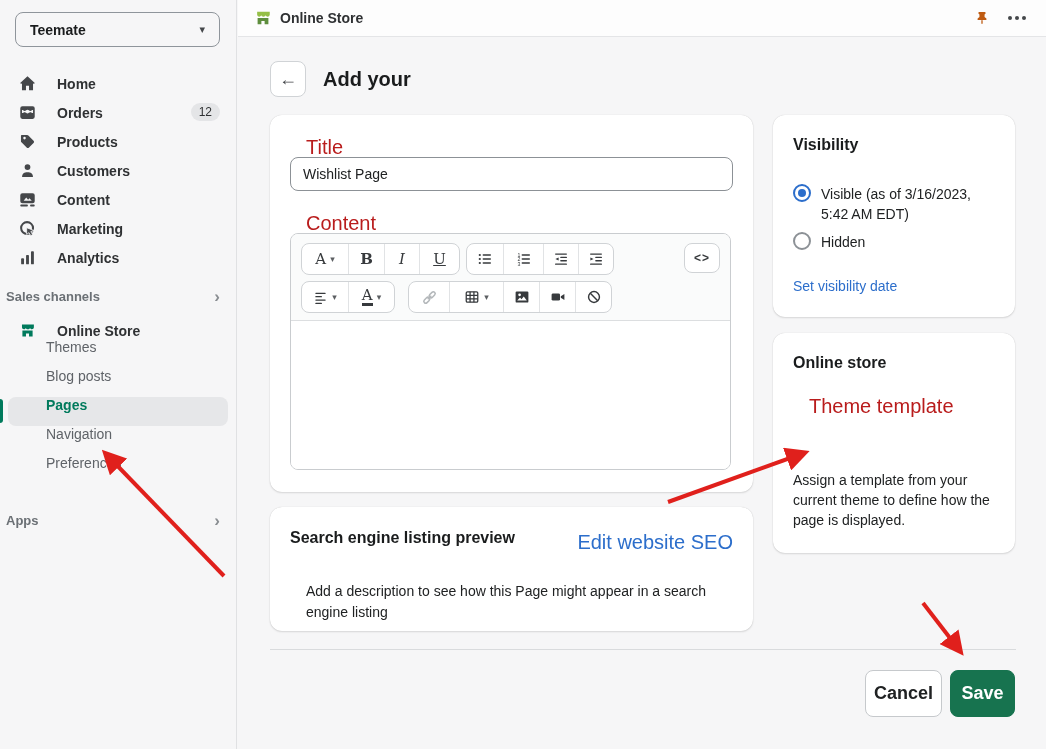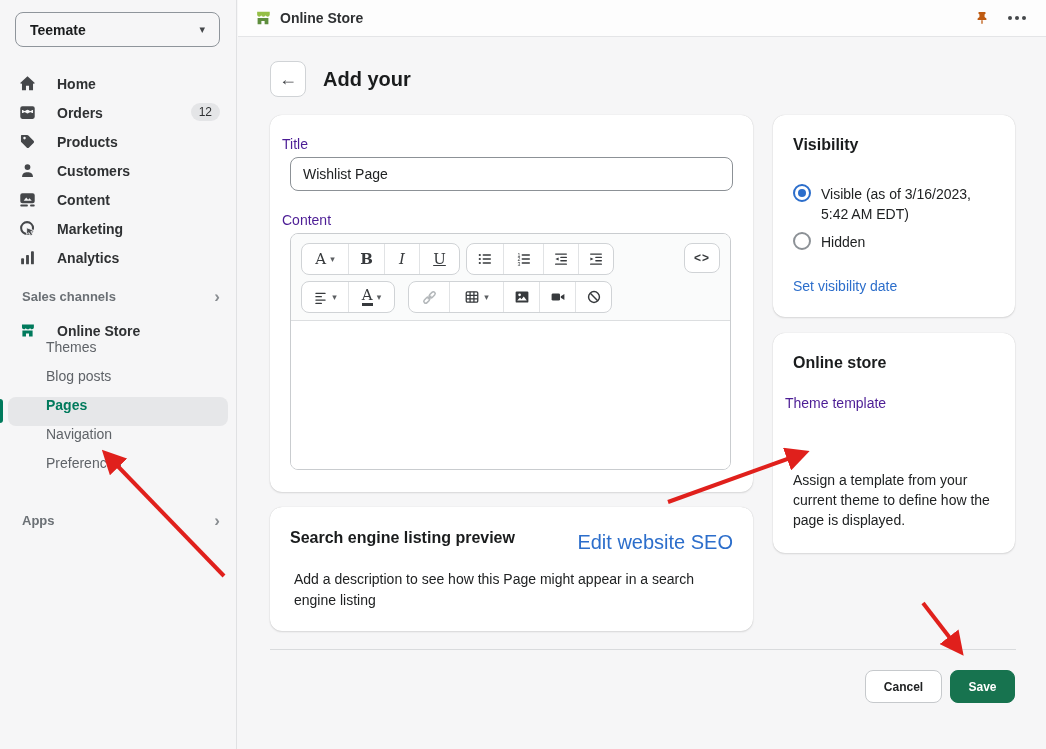--- a/index.html
+++ b/index.html
@@ -13,21 +13,21 @@
   .store-switcher{margin:12px 16px 16px 15px;height:35px;box-sizing:border-box;
     border:1px solid #8f959b;border-radius:8px;display:flex;align-items:center;
     padding:0 14px;cursor:pointer;}
   .store-switcher .name{font-size:14px;font-weight:700;color:#1a1c1d;}
   .store-switcher .caret{margin-left:auto;font-size:11px;color:#44474a;}
   .nav-item{height:29px;display:flex;align-items:flex-end;padding:0 16px 0 18px;
     font-size:14px;font-weight:600;color:#2f3133;cursor:pointer;gap:11px;}
   .nav-item .ic{width:18px;height:18px;margin-right:10px;flex:0 0 18px;display:flex;align-items:center;justify-content:center;}
   .badge{margin-left:auto;background:#e4e5e7;color:#2f3133;font-size:12px;font-weight:500;
     border-radius:10px;padding:2px 8px;line-height:14px;}
-  .section-header{height:24px;display:flex;align-items:center;padding:0 16px 0 22px;
+  .section-header{height:24px;display:flex;align-items:center;padding:0 16px 0 6px;
     font-size:13px;font-weight:600;color:#6b7075;cursor:pointer;}
   .section-header .chev{margin-left:auto;font-size:17px;color:#8a8e92;line-height:1;}
   .sub-item{height:29px;display:flex;align-items:flex-start;margin:0 8px;border-radius:8px;
     padding:0 8px 0 38px;font-size:14px;font-weight:500;color:#5f6368;cursor:pointer;position:relative;}
   .sub-item.active{background:#e6e7e9;color:#007a5c;font-weight:600;}
   .sub-item.active::before{content:"";position:absolute;left:-8px;top:2px;width:3px;height:24px;
     background:#007a5c;border-radius:0 3px 3px 0;}
   .mt18{margin-top:18px;} .mt2{margin-top:2px;} .mt24{margin-top:24px;}
 
   
@@ -43,21 +43,21 @@
   .back-btn{position:absolute;left:32px;top:24px;width:36px;height:36px;box-sizing:border-box;
     background:#fff;border:1px solid #d0d3d6;border-radius:8px;display:flex;align-items:center;
     justify-content:center;font-size:18px;color:#44474a;cursor:pointer;}
   .page-title{position:absolute;left:85px;top:31px;font-size:20px;font-weight:700;color:#1a1c1d;}
   .card{position:absolute;background:#fff;border-radius:12px;
     box-shadow:0 1px 2px rgba(0,0,0,.12),0 0 1px rgba(0,0,0,.18);box-sizing:border-box;}
   .card-form{left:32px;top:78px;width:483px;height:377px;}
   .card-seo{left:32px;top:470px;width:483px;height:124px;}
   .card-vis{left:535px;top:78px;width:242px;height:202px;}
   .card-os{left:535px;top:296px;width:242px;height:220px;}
-  .field-label{position:absolute;left:12px;font-size:14px;color:#4c1d95;}
+  .field-label{position:absolute;left:36px;font-size:20px;color:#b91c1c;}
   .text-input{position:absolute;left:20px;top:42px;width:443px;height:34px;box-sizing:border-box;
     border:1px solid #8c9196;border-radius:8px;padding:0 12px;font-size:14px;color:#202223;
     font-family:inherit;background:#fff;}
 
   
   .editor{position:absolute;left:20px;top:118px;width:441px;height:237px;box-sizing:border-box;
     border:1px solid #c9cccf;border-radius:8px;background:#fff;overflow:hidden;}
   .toolbar{position:relative;height:86px;background:#fafbfb;border-bottom:1px solid #dcdee0;}
   .tgroup{position:absolute;display:flex;border:1px solid #d0d3d6;border-radius:8px;background:#fff;overflow:hidden;}
   .tbtn{height:30px;display:flex;align-items:center;justify-content:center;gap:4px;
@@ -92,21 +92,21 @@
     border:1px solid #8c9196;border-radius:8px;background:#fff;display:flex;align-items:center;
     padding:0 10px 0 12px;font-size:14px;color:#202223;cursor:pointer;}
   .updown{margin-left:auto;display:flex;flex-direction:column;gap:2px;}
   .updown i{width:0;height:0;border-left:4px solid transparent;border-right:4px solid transparent;}
   .updown .up{border-bottom:5px solid #44474a;}
   .updown .dn{border-top:5px solid #44474a;}
   .os-help{position:absolute;left:20px;top:137px;width:202px;font-size:14px;line-height:20px;color:#202223;}
 
   
   .footer-divider{position:absolute;left:32px;top:612px;width:746px;height:1px;background:#d9dbdd;}
-  .btn{position:absolute;top:633px;height:33px;box-sizing:border-box;border-radius:8px;font-size:12px;
+  .btn{position:absolute;top:633px;height:47px;box-sizing:border-box;border-radius:8px;font-size:18px;
     font-weight:600;display:flex;align-items:center;justify-content:center;cursor:pointer;}
   .btn-cancel{left:627px;width:77px;background:#fff;border:1px solid #c6c9cc;color:#202223;}
   .btn-save{left:712px;width:65px;background:#17734f;border:1px solid #17734f;color:#fff;}
 
   .arrows{position:absolute;left:0;top:0;z-index:50;pointer-events:none;}
   svg{display:block;}
 </style>
 </head>
 <body>
 
@@ -378,21 +378,21 @@
             </div>
           </div>
         </div>
         <div class="editor-body"></div>
       </div>
     </section>
 
     <section class="card card-seo">
       <h2 class="seo-head" style="margin:0">Search engine listing preview</h2>
       <a class="seo-link">Edit website SEO</a>
-      <p class="seo-body" style="margin:4px">Add a description to see how this Page might appear in a search engine listing</p>
+      <p class="seo-body" style="margin:16px">Add a description to see how this Page might appear in a search engine listing</p>
     </section>
 
     <section class="card card-vis">
       <h2 class="card-head" style="margin:0">Visibility</h2>
       <div class="radio-row" style="top:69px">
         <span class="radio sel"></span>
         <span class="radio-label">Visible (as of 3/16/2023, 5:42 AM EDT)</span>
       </div>
       <div class="radio-row" style="top:117px">
         <span class="radio"></span>

